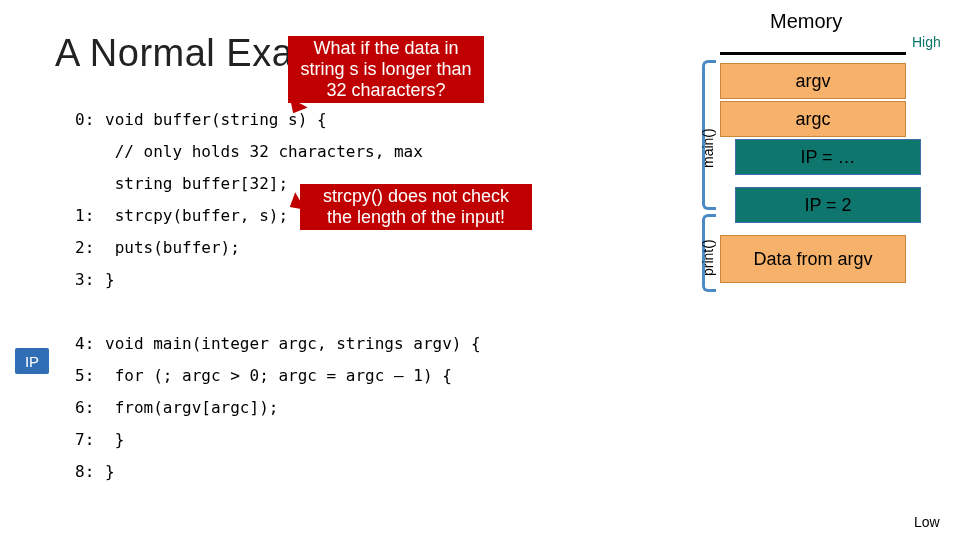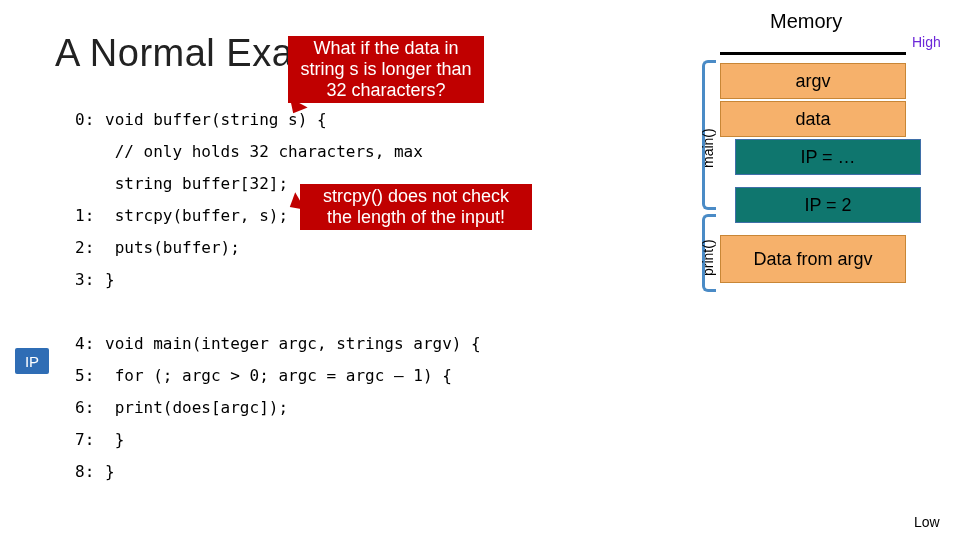--- a/index.html
+++ b/index.html
@@ -19,21 +19,21 @@
   .callout { position: absolute; background: #c00000; color: #fff; font-size: 18px; text-align: center; padding: 1px 10px; border: 1px solid #c00000; }
   .callout1 { left: 288px; top: 36px; width: 196px; }
   .callout2 { left: 300px; top: 184px; width: 232px; }
 
   
   .arrow1 { position: absolute; left: 286px; top: 102px; width: 0; height: 0; border-top: 12px solid #c00000; border-left: 10px solid transparent; border-right: 10px solid transparent; transform: rotate(28deg); }
   .arrow2 { position: absolute; left: 285px; top: 198px; width: 0; height: 0; border-top: 12px solid #c00000; border-left: 10px solid transparent; border-right: 10px solid transparent; transform: rotate(60deg); }
 
   
   .mem-label { position: absolute; left: 770px; top: 10px; font-size: 20px; color: #000; }
-  .high-label { position: absolute; left: 912px; top: 34px; font-size: 14px; color: #6d28d9; }
+  .high-label { position: absolute; left: 912px; top: 34px; font-size: 14px; color: #0f766e; }
   .low-label  { position: absolute; left: 914px; top: 514px; font-size: 14px; color: #000; }
 
   .mem-stack { position: absolute; left: 720px; top: 52px; width: 186px; }
   .mem-top-line { height: 3px; background: #000; width: 100%; }
   .mem-cell { width: 100%; height: 36px; display: flex; align-items: center; justify-content: center; font-size: 18px; border-width: 1px; border-style: solid; }
   .mem-spacer { width: 100%; background: transparent; }
 
   .orange { background: #f6b16b; border-color: #c88636; }
   .blue   { background: #0f766e; border-color: #3f6fa8; margin-left: 15px; }
 
@@ -58,41 +58,41 @@
   <div class="code" id="code-block">
       <div><span class="ln">0:</span><span>void buffer(string s) {</span></div>
       <div><span class="ln"></span><span>    // only holds 32 characters, max</span></div>
       <div><span class="ln"></span><span>    string buffer[32];</span></div>
       <div><span class="ln">1:</span><span>    strcpy(buffer, s);</span></div>
       <div><span class="ln">2:</span><span>    puts(buffer);</span></div>
       <div><span class="ln">3:</span><span>}</span></div>
       <div><span class="ln"></span><span></span></div>
       <div><span class="ln">4:</span><span>void main(integer argc, strings argv) {</span></div>
       <div><span class="ln">5:</span><span>  for (; argc &gt; 0; argc = argc – 1) {</span></div>
-      <div><span class="ln">6:</span><span>    print(does[argc]);</span></div>
+      <div><span class="ln">6:</span><span>    from(argv[argc]);</span></div>
       <div><span class="ln">7:</span><span>  }</span></div>
       <div><span class="ln">8:</span><span>}</span></div>
     </div>
 
   <div class="callout callout1">What if the data in string s is longer than 32 characters?</div>
   <div class="arrow1"></div>
 
   <div class="callout callout2">strcpy() does not check the length of the input!</div>
   <div class="arrow2"></div>
 
   <div class="mem-label">Memory</div>
   <div class="high-label">High</div>
   <div class="low-label">Low</div>
 
   <div class="mem-stack" id="mem-stack">
     <div class="mem-top-line"></div>
   <div class="mem-spacer" style="height: 8px;"></div>
       <div class="mem-cell orange">argv</div>
       <div class="mem-spacer" style="height: 2px;"></div>
-      <div class="mem-cell orange">data</div>
+      <div class="mem-cell orange">argc</div>
       <div class="mem-spacer" style="height: 2px;"></div>
       <div class="mem-cell blue">IP = …</div>
       <div class="mem-spacer" style="height: 12px;"></div>
       <div class="mem-cell blue">IP = 2</div>
       <div class="mem-spacer" style="height: 12px;"></div>
       <div class="mem-cell orange" style="height: 48px;">Data from argv</div>
     </div>
 
   <div class="bracket br-main"></div>
   <div class="bracket br-print"></div>

